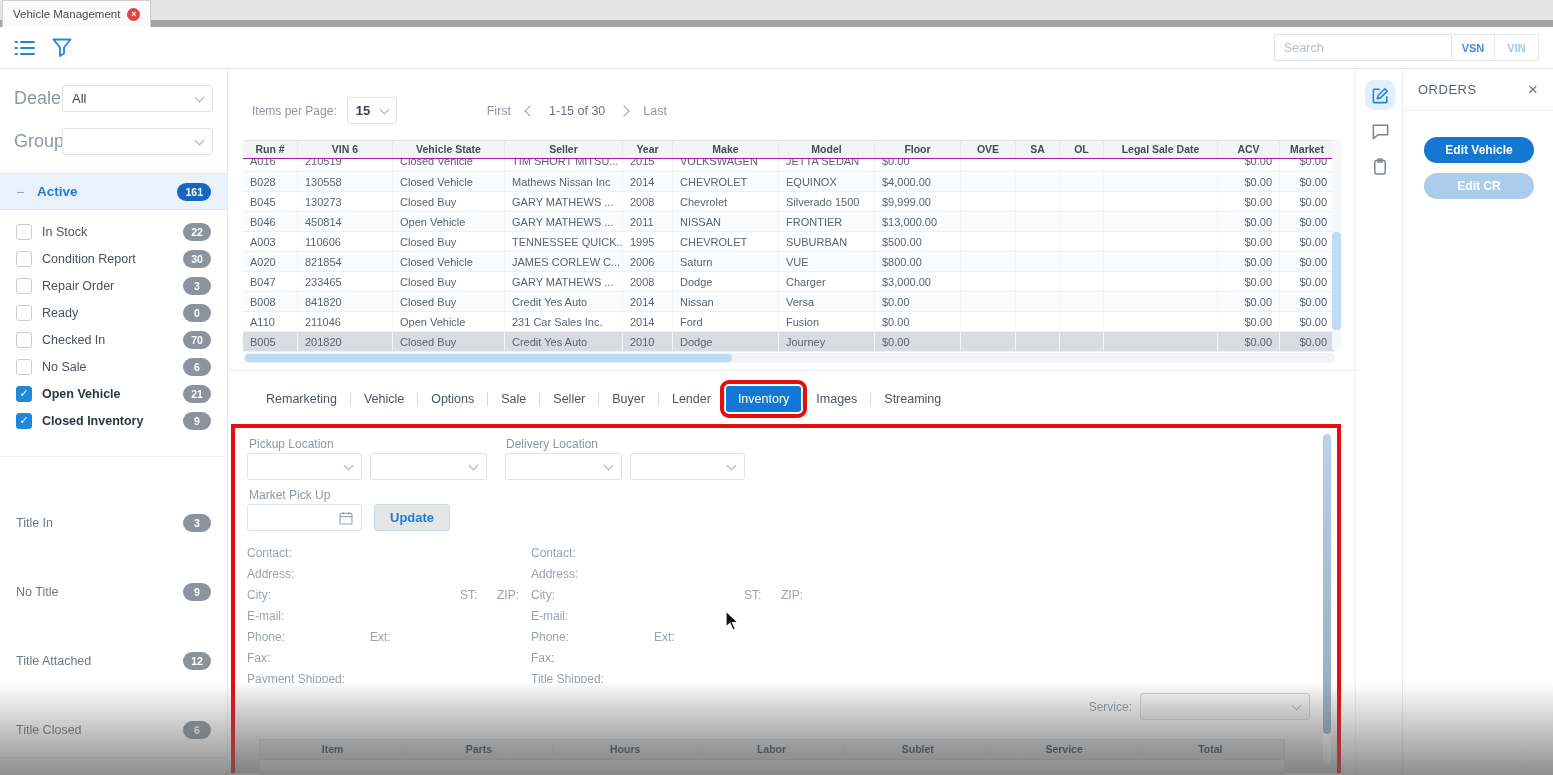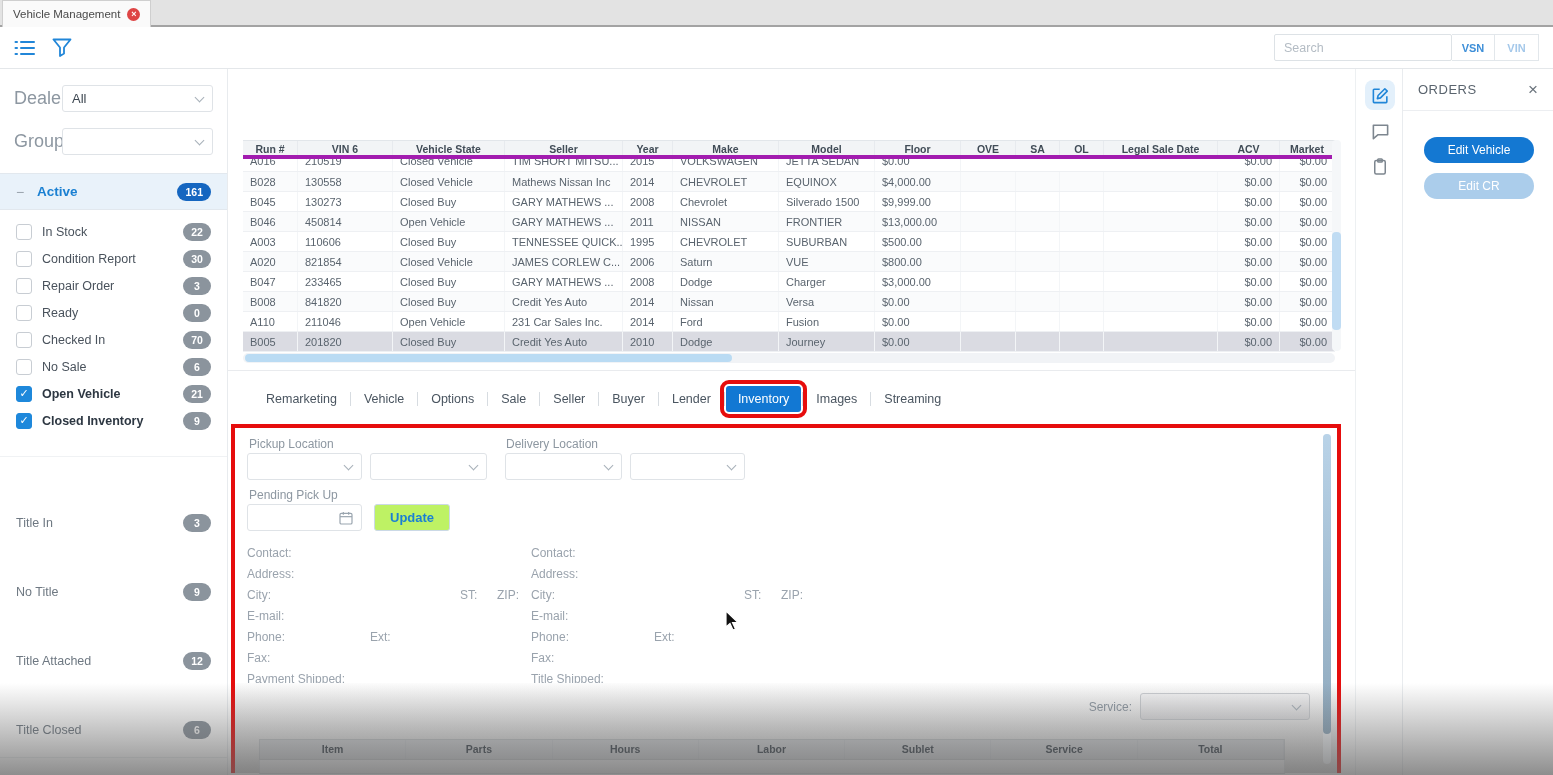--- a/index.html
+++ b/index.html
@@ -1,21 +1,21 @@
 <!DOCTYPE html>
 <html><head>
 <meta charset="utf-8">
 <style>
   * { margin:0; padding:0; box-sizing:border-box; }
   html,body { width:1553px; height:775px; overflow:hidden; background:#fff;
     font-family:"Liberation Sans","DejaVu Sans",sans-serif; }
   #stage { position:relative; width:1553px; height:775px; background:#fff; }
 
   
-  #tabbar { position:absolute; left:0; top:0; width:1553px; height:27px; background:#e3e3e3; border-bottom:2px solid #a3a3a3; }
+  #tabbar { position:absolute; left:0; top:0; width:1553px; height:27px; background:#e3e3e3; border-bottom:7px solid #a3a3a3; }
   .btab { position:absolute; left:2px; top:0; height:27px; padding:0 10px; background:#fafafa;
     border:1px solid #cfcfcf; border-bottom:none; display:flex; align-items:center; gap:7px; }
   .btab-title { font-size:11.5px; color:#4a4a4a; }
   .tab-close { width:13px; height:13px; border-radius:50%; background:#de4545; color:#fff; font-size:9px;
     display:flex; align-items:center; justify-content:center; font-weight:bold; line-height:1; }
 
   
   #toolbar { position:absolute; left:0; top:27px; width:1553px; height:42px; background:#fff; border-bottom:1px solid #e4e7ea;
     display:flex; align-items:center; padding:0 14px; }
   .tb-icon { margin-right:16px; display:flex; align-items:center; }
@@ -66,21 +66,21 @@
   #pager { display:flex; align-items:center; gap:15px; margin-left:90px; font-size:12.5px; color:#8d97a1; }
   .pg-ch { width:8px; height:8px; border-right:1.5px solid #98a2ac; border-bottom:1.5px solid #98a2ac; }
   .pg-ch.left { transform:rotate(135deg); }
   .pg-ch.right { transform:rotate(-45deg); }
   #pager .range { color:#6a7480; }
 
   
   #vtable { position:absolute; left:15px; top:71px; width:1092px; }
   .vt-head, .vt-row { display:grid;
     grid-template-columns:55px 95px 112px 118px 50px 106px 96px 86px 55px 44px 44px 114px 62px 55px; }
-  .vt-head { background:#f2f4f6; border-top:1px solid #e2e6ea; border-bottom:4px solid #a21caf; height:19px; }
+  .vt-head { background:#f2f4f6; border-top:1px solid #e2e6ea; border-bottom:1px solid #a21caf; height:19px; }
   .vt-head .vt-cell { font-size:10.5px; font-weight:bold; color:#414c57; text-align:center; line-height:17px;
     border-right:1px solid #e7eaee; overflow:hidden; white-space:nowrap; }
   .vt-row { height:20px; border-bottom:1px solid #eef0f3; background:#fff; }
   .vt-row:nth-child(even) { background:#fafbfc; }
   .vt-row .vt-cell { font-size:11px; color:#5a646e; line-height:20px; padding:0 7px; border-right:1px solid #f3f5f7;
     overflow:hidden; white-space:nowrap; }
   .vt-row .vt-cell.c12, .vt-row .vt-cell.c13 { text-align:right; }
   .vt-row.clipped { height:13px; overflow:hidden; align-items:end; }
   .vt-row.clipped .vt-cell { margin-top:-7px; }
   .vt-row.selected { background:#dadbe2 !important; }
@@ -100,21 +100,21 @@
   
   #inv-panel { position:absolute; left:3px; top:355px; width:1110px; height:349px; border:4px solid #e60d0d; background:#fff;padding-left:22px; }
   .inv-label { font-size:12px; color:#8d97a1; }
   #pickup-label { position:absolute; left:14px; top:9px; }
   #delivery-label { position:absolute; left:271px; top:9px; }
   .inv-select { position:absolute; top:25px; height:27px; border:1px solid #dfe3e7; border-radius:3px; background:#fff;
     display:flex; align-items:center; padding:0 9px; }
   #pending-label { position:absolute; left:14px; top:60px; }
   #date-input { position:absolute; left:12px; top:76px; width:115px; height:27px; border:1px solid #dfe3e7; border-radius:3px;
     background:#fff; display:flex; align-items:center; justify-content:flex-end; padding:0 7px; }
-  #update-btn { position:absolute; left:139px; top:76px; height:27px; padding:0 15px; background:#bef264;
+  #update-btn { position:absolute; left:139px; top:76px; height:27px; padding:0 15px; background:#e5e5e5;
     border:1px solid #cbd9e6; border-radius:3px; color:#1a7fd4; font-size:13px; font-weight:bold;
     display:flex; align-items:center; font-family:inherit; }
   .contact-col { position:absolute; top:118px; width:280px; }
   #contact-left { left:12px; }
   #contact-right { left:296px; }
   .c-line { position:relative; height:21px; font-size:12px; color:#9aa3ad; }
   .c-abs { position:absolute; top:0; }
   #service-strip { position:absolute; left:0; top:255px; width:1102px; height:90px;
     background:linear-gradient(to bottom,#fcfcfc,#d2d2d2); }
   #service-row { position:absolute; right:27px; top:10px; display:flex; align-items:center; gap:8px; }
@@ -133,21 +133,21 @@
   
   #rail { position:absolute; left:1355px; top:69px; width:47px; height:706px; border-left:1px solid #edf0f2; }
   .rail-ic { position:absolute; left:9px; width:30px; height:30px; border-radius:8px;
     display:flex; align-items:center; justify-content:center; }
   .rail-ic.active { background:#e3f0fb; }
   #orders { position:absolute; left:1402px; top:69px; width:151px; height:706px; border-left:1px solid #e9ecef; }
   #orders-head { height:42px; border-bottom:1px solid #eceef1; display:flex; align-items:center; padding:0 15px; }
   #orders-title { font-size:13px; color:#5a646e; letter-spacing:0.5px; }
   #orders-close { margin-left:auto; color:#6a737c; font-size:17px; line-height:1; }
   .pill-btn { position:absolute; left:21px; width:110px; height:26px; border-radius:13px; border:none;
-    color:#fff; font-size:12px; font-weight:normal; font-family:inherit; display:flex; align-items:center; justify-content:center; }
+    color:#fff; font-size:12px; font-weight:bold; font-family:inherit; display:flex; align-items:center; justify-content:center; }
   #edit-vehicle-btn { top:68px; background:#1478d2; }
   #edit-cr-btn { top:104px; background:#abcdeb; }
 
   
   #bottom-fade { position:absolute; left:0; bottom:0; width:1553px; height:92px; pointer-events:none; z-index:60;
     background:linear-gradient(to bottom,rgba(110,110,110,0),rgba(98,98,98,0.72)); }
   #cursor { position:absolute; left:725px; top:610px; z-index:70; pointer-events:none; }
 </style>
 </head>
 <body>
@@ -275,20 +275,34 @@
         </div>
         <div class="group-row">
           <span class="collapse-glyph">+</span>
           <span class="group-label">InActive</span>
           <span class="badge blue">12892</span>
         </div>
       </div>
   </div>
 
   <div id="main">
+    <div id="list-controls">
+      <span>Items per Page:</span>
+      <div id="ipp-select" class="fake-select">
+        <span>15</span>
+        <span class="cv"></span>
+      </div>
+      <div id="pager">
+        <span>First</span>
+        <span class="pg-ch left"></span>
+        <span class="range">1-15 of 30</span>
+        <span class="pg-ch right"></span>
+        <span>Last</span>
+      </div>
+    </div>
 
     <div id="vtable">
       <div class="vt-head" id="vt-head">
           <div class="vt-cell c0">Run #</div>
           <div class="vt-cell c1">VIN 6</div>
           <div class="vt-cell c2">Vehicle State</div>
           <div class="vt-cell c3">Seller</div>
           <div class="vt-cell c4">Year</div>
           <div class="vt-cell c5">Make</div>
           <div class="vt-cell c6">Model</div>
@@ -502,21 +516,21 @@
       <div class="inv-select" style="left:135px;width:117px;">
           <span class="cv"></span>
         </div>
       <div class="inv-select" style="left:270px;width:117px;">
           <span class="cv"></span>
         </div>
       <div class="inv-select" style="left:395px;width:115px;">
           <span class="cv"></span>
         </div>
 
-      <span class="inv-label" id="pending-label">Pending Pick Up</span>
+      <span class="inv-label" id="pending-label">Market Pick Up</span>
       <div id="date-input">
         <svg width="16" height="16" viewBox="0 0 24 24">
             <g fill="none" stroke="#9aa5af" stroke-width="1.8">
               <rect x="3" y="5" width="18" height="16" rx="2"></rect>
               <line x1="3" y1="10" x2="21" y2="10"></line>
               <line x1="8" y1="3" x2="8" y2="7"></line>
               <line x1="16" y1="3" x2="16" y2="7"></line>
             </g>
           </svg>
       </div>

